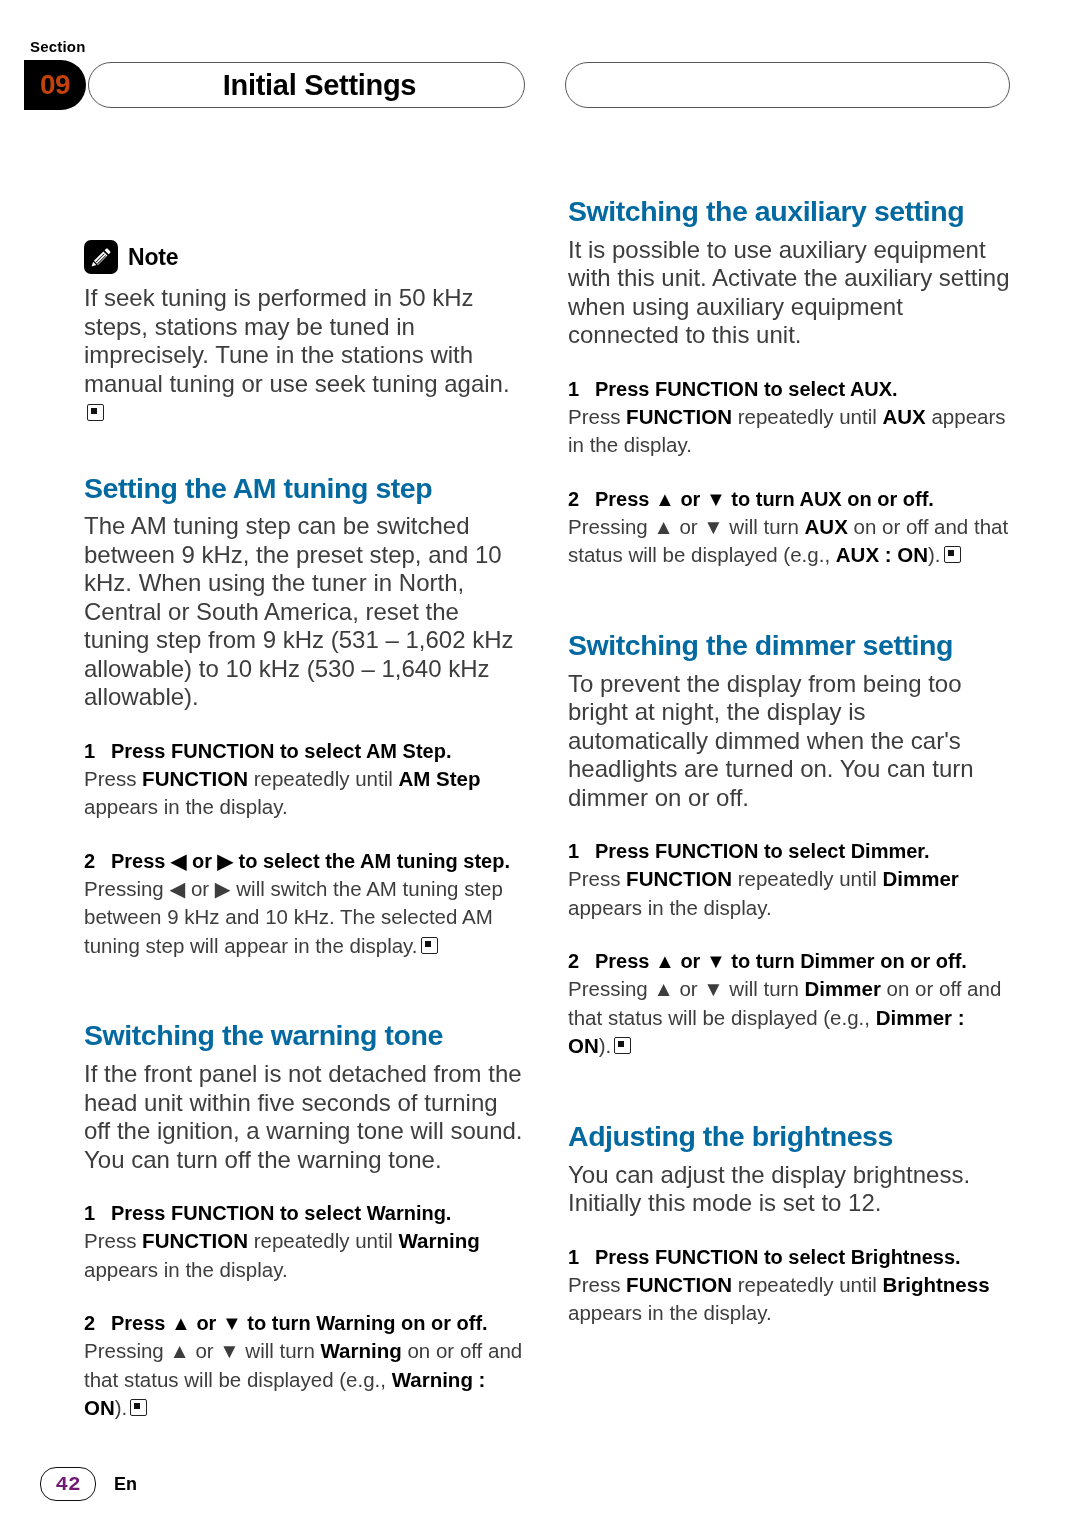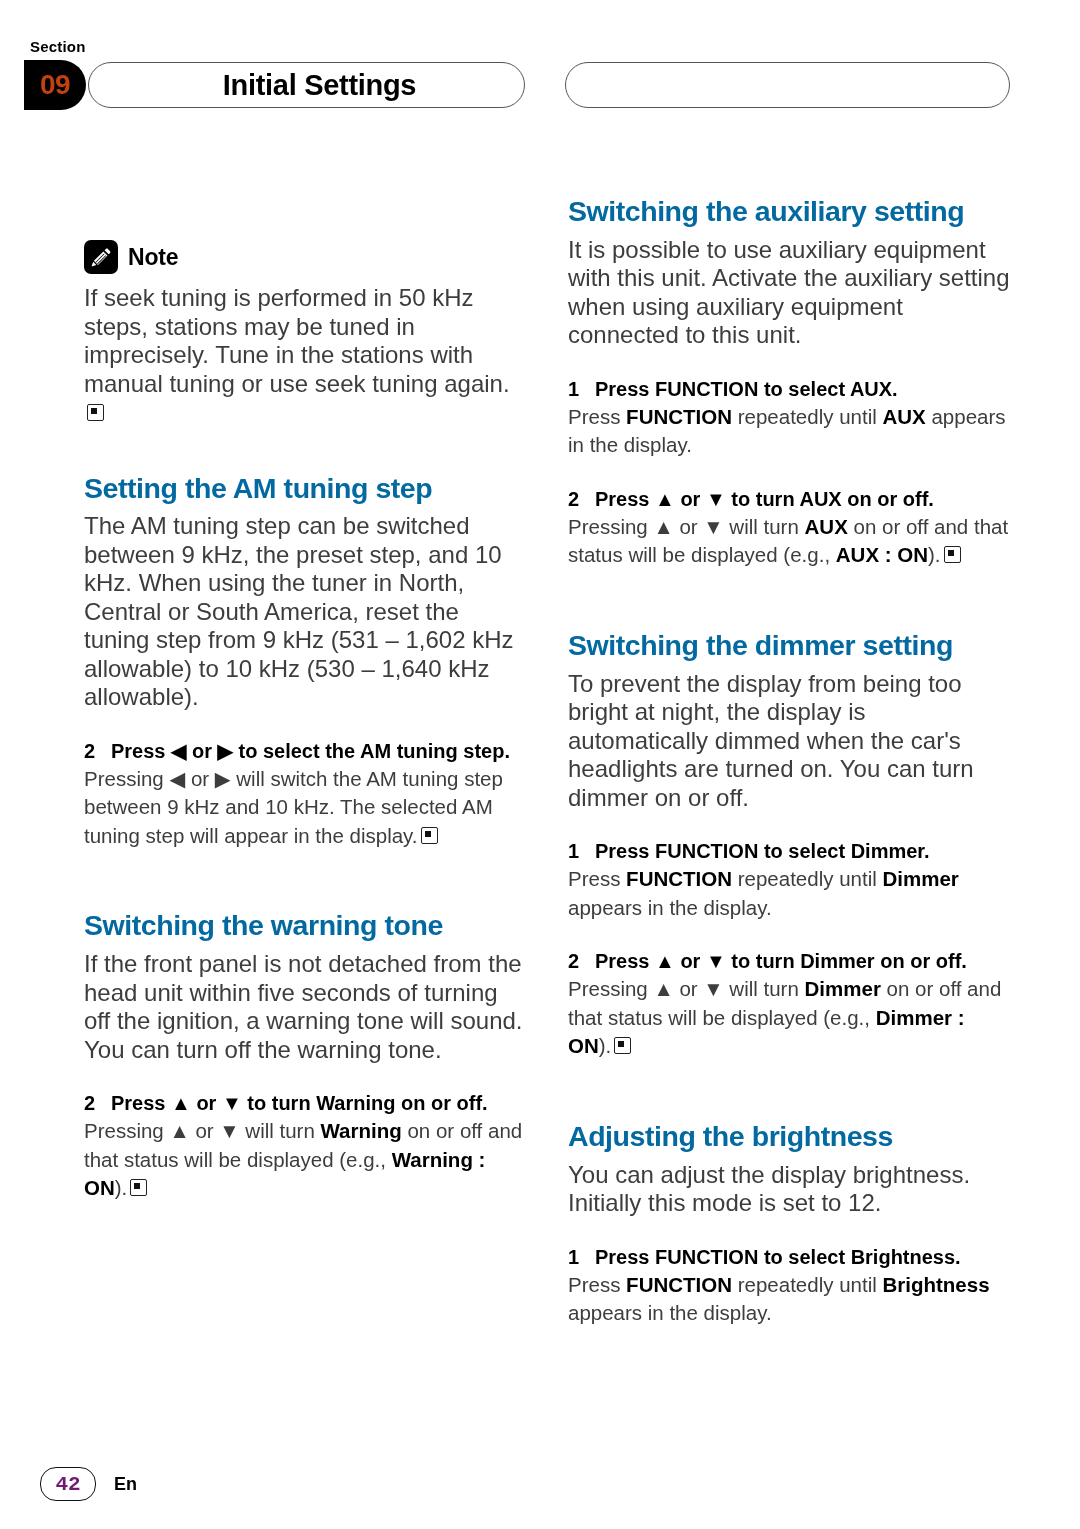--- a/index.html
+++ b/index.html
@@ -243,33 +243,41 @@
           </span>
           <span class="note-title">Note</span>
         </div>
         <p class="body"><span>If seek tuning is performed in 50 kHz steps, stations may be tuned in imprecisely. Tune in the stations with manual tuning or use seek tuning again.</span><span class="eos"></span></p>
       </div>
 
       <div>
         <h2 class="heading">Setting the AM tuning step</h2>
         <p class="body">The AM tuning step can be switched between 9 kHz, the preset step, and 10 kHz. When using the tuner in North, Central or South America, reset the tuning step from 9 kHz (531 – 1,602 kHz allowable) to 10 kHz (530 – 1,640 kHz allowable).</p>
 
+        <div class="step">
+          <span class="step-head"><span class="step-num">1</span><span>Press FUNCTION to select AM Step.</span></span>
+          <p class="step-body"><span>Press </span><b>FUNCTION</b><span> repeatedly until </span><b>AM Step</b><span> appears in the display.</span></p>
+        </div>
 
         <div class="step">
           <span class="step-head"><span class="step-num">2</span><span>Press ◀ or ▶ to select the AM tuning step.</span></span>
           <p class="step-body"><span>Pressing ◀ or ▶ will switch the AM tuning step between 9 kHz and 10 kHz. The selected AM tuning step will appear in the display.</span><span class="eos"></span></p>
         </div>
       </div>
 
       <div class="gap-xl"></div>
 
       <div>
         <h2 class="heading">Switching the warning tone</h2>
         <p class="body">If the front panel is not detached from the head unit within five seconds of turning off the ignition, a warning tone will sound. You can turn off the warning tone.</p>
 
+        <div class="step">
+          <span class="step-head"><span class="step-num">1</span><span>Press FUNCTION to select Warning.</span></span>
+          <p class="step-body"><span>Press </span><b>FUNCTION</b><span> repeatedly until </span><b>Warning</b><span> appears in the display.</span></p>
+        </div>
 
         <div class="step">
           <span class="step-head"><span class="step-num">2</span><span>Press ▲ or ▼ to turn Warning on or off.</span></span>
           <p class="step-body"><span>Pressing ▲ or ▼ will turn </span><b>Warning</b><span> on or off and that status will be displayed (e.g., </span><b>Warning : ON</b><span>).</span><span class="eos"></span></p>
         </div>
       </div>
     </div>
 
     <div class="col col-right">
 

